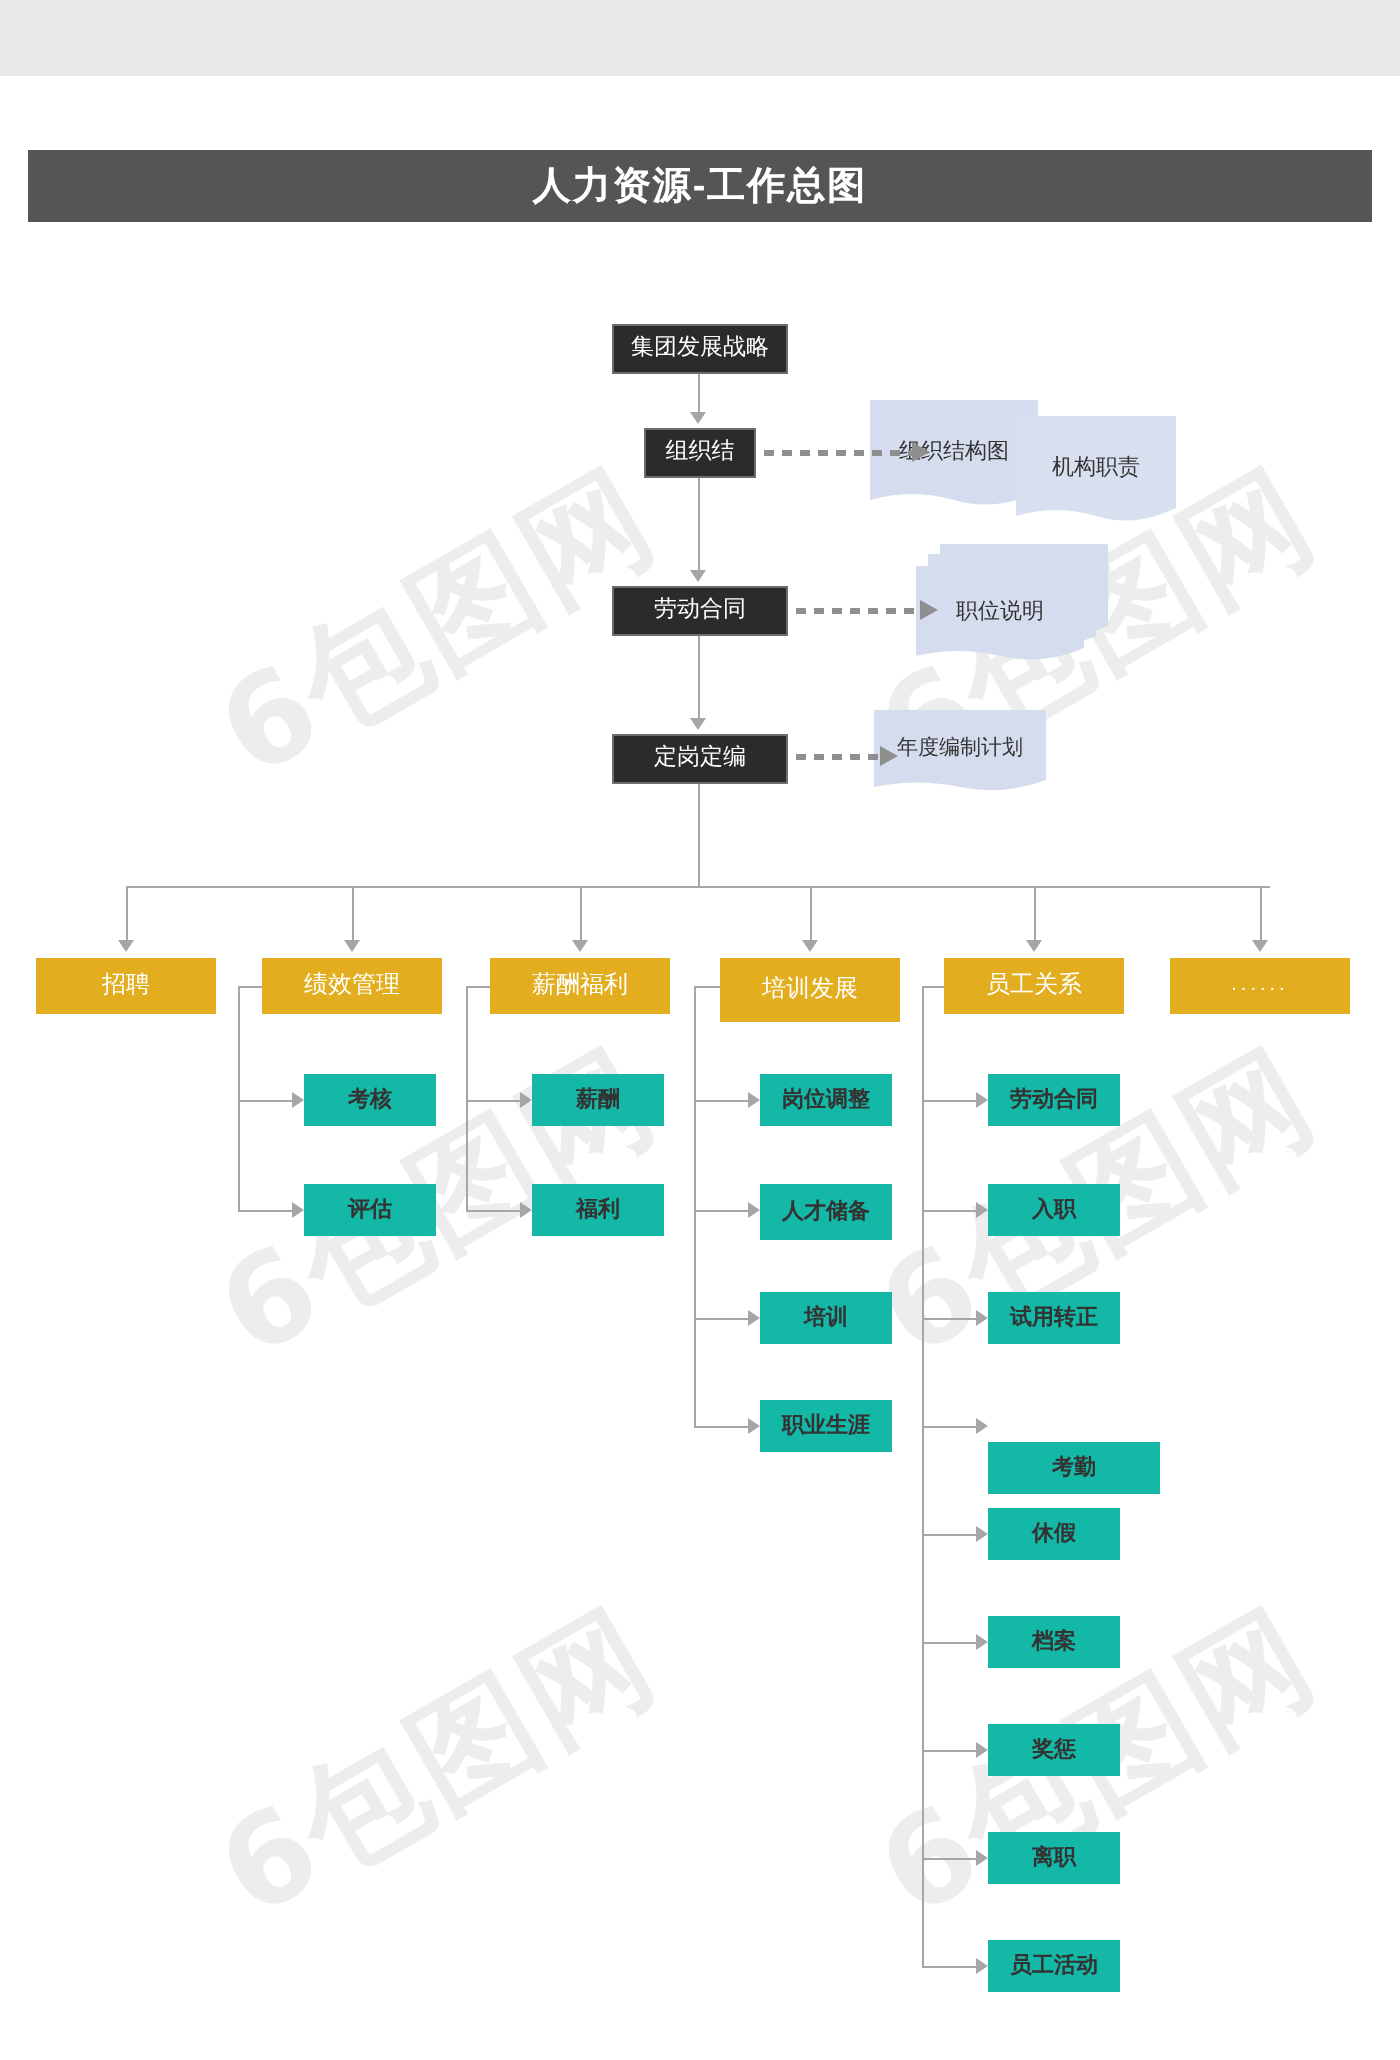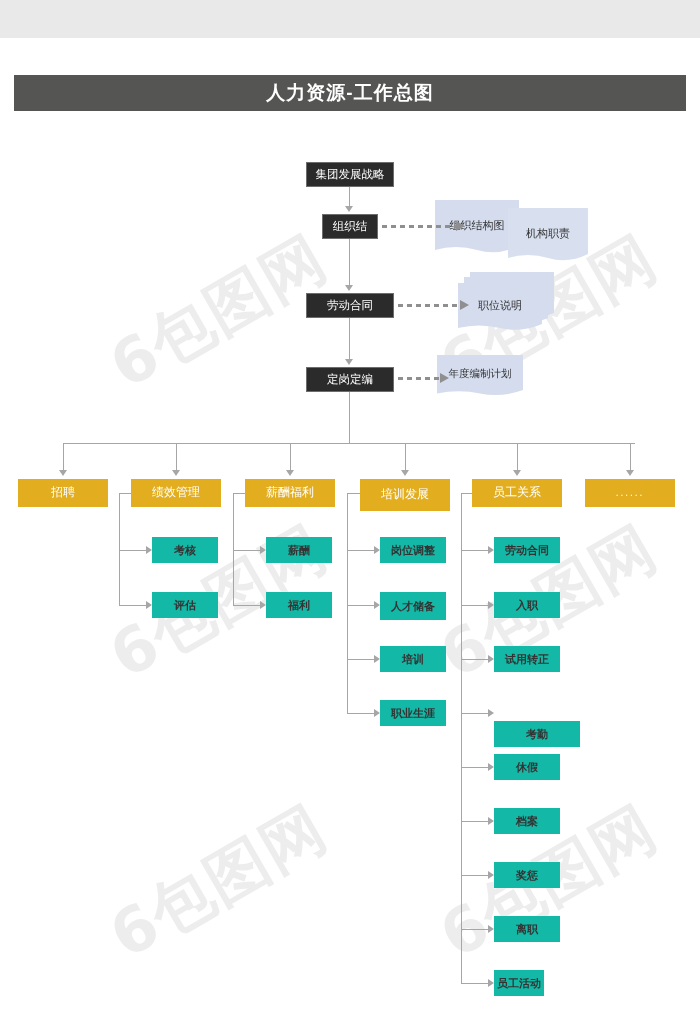--- a/index.html
+++ b/index.html
@@ -260,15 +260,15 @@
   <div class="ln-h" style="left:461px; top:875px; width:27px;"></div>
   <div class="arrow-r" style="left:488px; top:871px;"></div>
   <div class="node node-gray" style="left:494px; top:862px; width:66px; height:26px;">奖惩</div>
 
   <div class="ln-h" style="left:461px; top:929px; width:27px;"></div>
   <div class="arrow-r" style="left:488px; top:925px;"></div>
   <div class="node node-gray" style="left:494px; top:916px; width:66px; height:26px;">离职</div>
 
   <div class="ln-h" style="left:461px; top:983px; width:27px;"></div>
   <div class="arrow-r" style="left:488px; top:979px;"></div>
-  <div class="node node-gray" style="left:494px; top:970px; width:50px; height:26px;">员工活动</div>
+  <div class="node node-gray" style="left:494px; top:970px; width:66px; height:26px;">员工活动</div>
 
 </div>
 
 </body></html>

